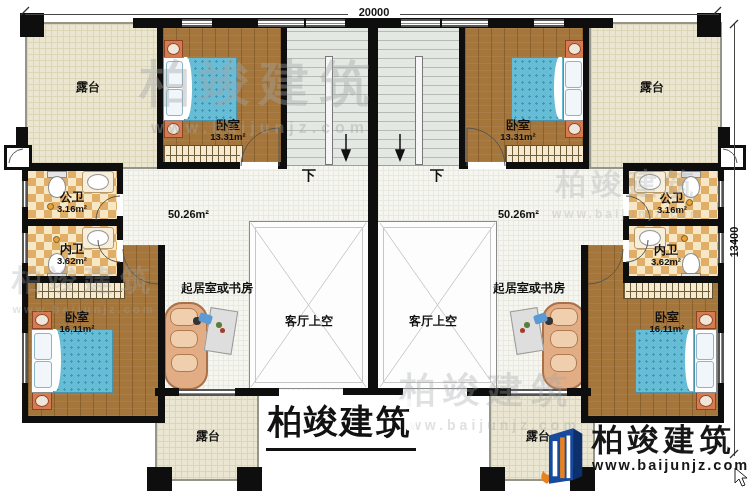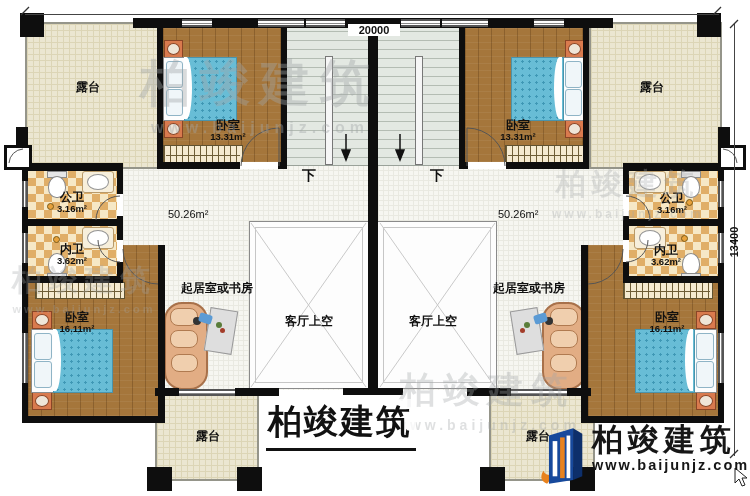--- a/index.html
+++ b/index.html
@@ -49,21 +49,21 @@
   .pull{position:absolute;width:5px;height:5px;border-radius:50%;background:#e8a23c;border:1px solid #7a5a17;z-index:12;}
   .sofa{position:absolute;background:#e2ad84;border:2px solid #a8714a;border-radius:18px;z-index:10;}
   .cushion{position:absolute;background:#f0cfae;border:1px solid #b07a50;border-radius:8px;z-index:11;}
   .ctable{position:absolute;background:#dedede;border:1px solid #999;z-index:10;}
   .dot{position:absolute;border-radius:50%;z-index:12;}
   
   .tag{position:absolute;text-align:center;color:#101010;font-weight:bold;line-height:1.12;z-index:30;white-space:nowrap;}
   .tag .nm{display:block;font-size:12px;}
   .tag .ar{display:block;font-size:9.5px;}
   .tag1{position:absolute;text-align:center;color:#101010;font-weight:bold;font-size:12px;z-index:30;white-space:nowrap;}
-  .areatag{position:absolute;color:#101010;font-weight:normal;font-size:11px;z-index:30;white-space:nowrap;}
+  .areatag{position:absolute;color:#101010;font-weight:bold;font-size:11px;z-index:30;white-space:nowrap;}
   .downtag{position:absolute;color:#101010;font-weight:bold;font-size:14px;z-index:30;}
   
   .dimline{position:absolute;background:#444;z-index:24;}
   .dimlabel{position:absolute;background:#fff;color:#111;font-weight:bold;font-size:11px;text-align:center;z-index:26;}
   
   .wm{position:absolute;color:#a2a6a8;opacity:.40;font-weight:bold;text-align:center;z-index:40;pointer-events:none;white-space:nowrap;}
   .wm .b{display:block;letter-spacing:10px;}
   .wm .s{display:block;margin-top:2px;letter-spacing:5px;}
   
   .titlewrap{position:absolute;left:266px;top:399px;display:flex;align-items:baseline;gap:12px;
@@ -284,21 +284,21 @@
       <line x1="21" y1="15" x2="29" y2="7"></line>
         <line x1="713" y1="15" x2="721" y2="7"></line>
       <line x1="730" y1="28" x2="738" y2="20"></line>
         <line x1="730" y1="458" x2="738" y2="450"></line>
     </g>
     <polygon points="735,468 735,483 739,479 742,486 745,485 742,478 747,478" fill="#fff" stroke="#222" stroke-width="1"></polygon>
   </svg>
 
   <div class="dimline" style="left:25px;top:14px;width:694px;height:1px;"></div>
   <div class="dimline" style="left:734px;top:24px;width:1px;height:432px;"></div>
-  <div class="dimlabel" style="left:348px;top:24px;width:52px;">20000</div>
+  <div class="dimlabel" style="left:348px;top:6px;width:52px;">20000</div>
   <div class="dimlabel" style="left:708px;top:236px;width:52px;background:transparent;transform:rotate(-90deg);">13400</div>
 
   <div class="tag1" style="left:58px;top:79px;width:60px;">露台</div>
   <div class="tag1" style="left:622px;top:79px;width:60px;">露台</div>
   <div class="tag1" style="left:178px;top:428px;width:60px;">露台</div>
   <div class="tag1" style="left:508px;top:428px;width:60px;">露台</div>
 
   <div class="tag" style="left:197px;top:119px;width:62px;">
     <span class="nm">卧室</span>
     <span class="ar">13.31m²</span>

